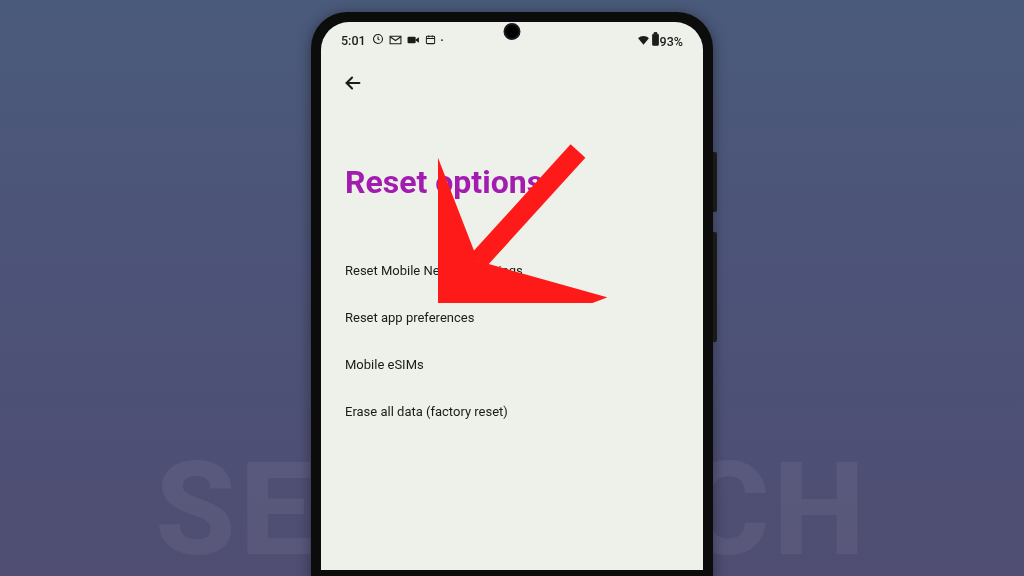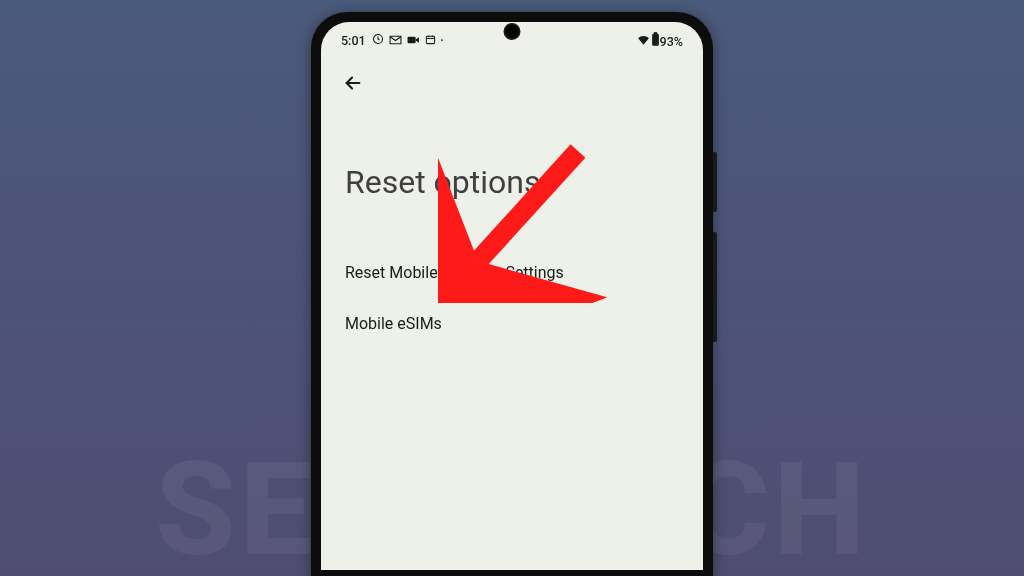--- a/index.html
+++ b/index.html
@@ -95,27 +95,27 @@
       width: 36px;
       height: 36px;
       display: flex;
       align-items: center;
       justify-content: center;
       cursor: pointer;
       border-radius: 50%;
     }
     .page-title {
       font-size: 32px;
-      font-weight: 400;
-      color: #404040;
+      font-weight: 700;
+      color: #a21caf;
       padding: 54px 24px 46px 24px;
     }
     .menu-list { padding: 0 24px; }
     .menu-item {
-      font-size: 16px;
+      font-size: 13px;
       color: #1a1c19;
       padding: 16px 0;
       cursor: pointer;
       font-weight: 400;
     }
     .arrow {
       position: absolute;
       left: 438px;
       top: 133px;
       z-index: 10;
@@ -187,21 +187,23 @@
               <path d="M11 18l-6-6 6-6"></path>
             </svg>
         </span>
       </div>
     </div>
 
     <div class="page-title">Reset options</div>
 
     <div class="menu-list">
       <div class="menu-item">Reset Mobile Network Settings</div>
+      <div class="menu-item">Reset app preferences</div>
       <div class="menu-item">Mobile eSIMs</div>
+      <div class="menu-item">Erase all data (factory reset)</div>
     </div>
 
   </div>
 </div>
 
 <svg class="arrow" width="170" height="170" viewBox="0 0 170 170">
   <defs>
     <marker id="ah" markerWidth="12" markerHeight="12" refX="3" refY="6" orient="auto">
       <path d="M0,0 L12,6 L0,12 L3,6 z" fill="#ff1a1a"></path>
     </marker>

